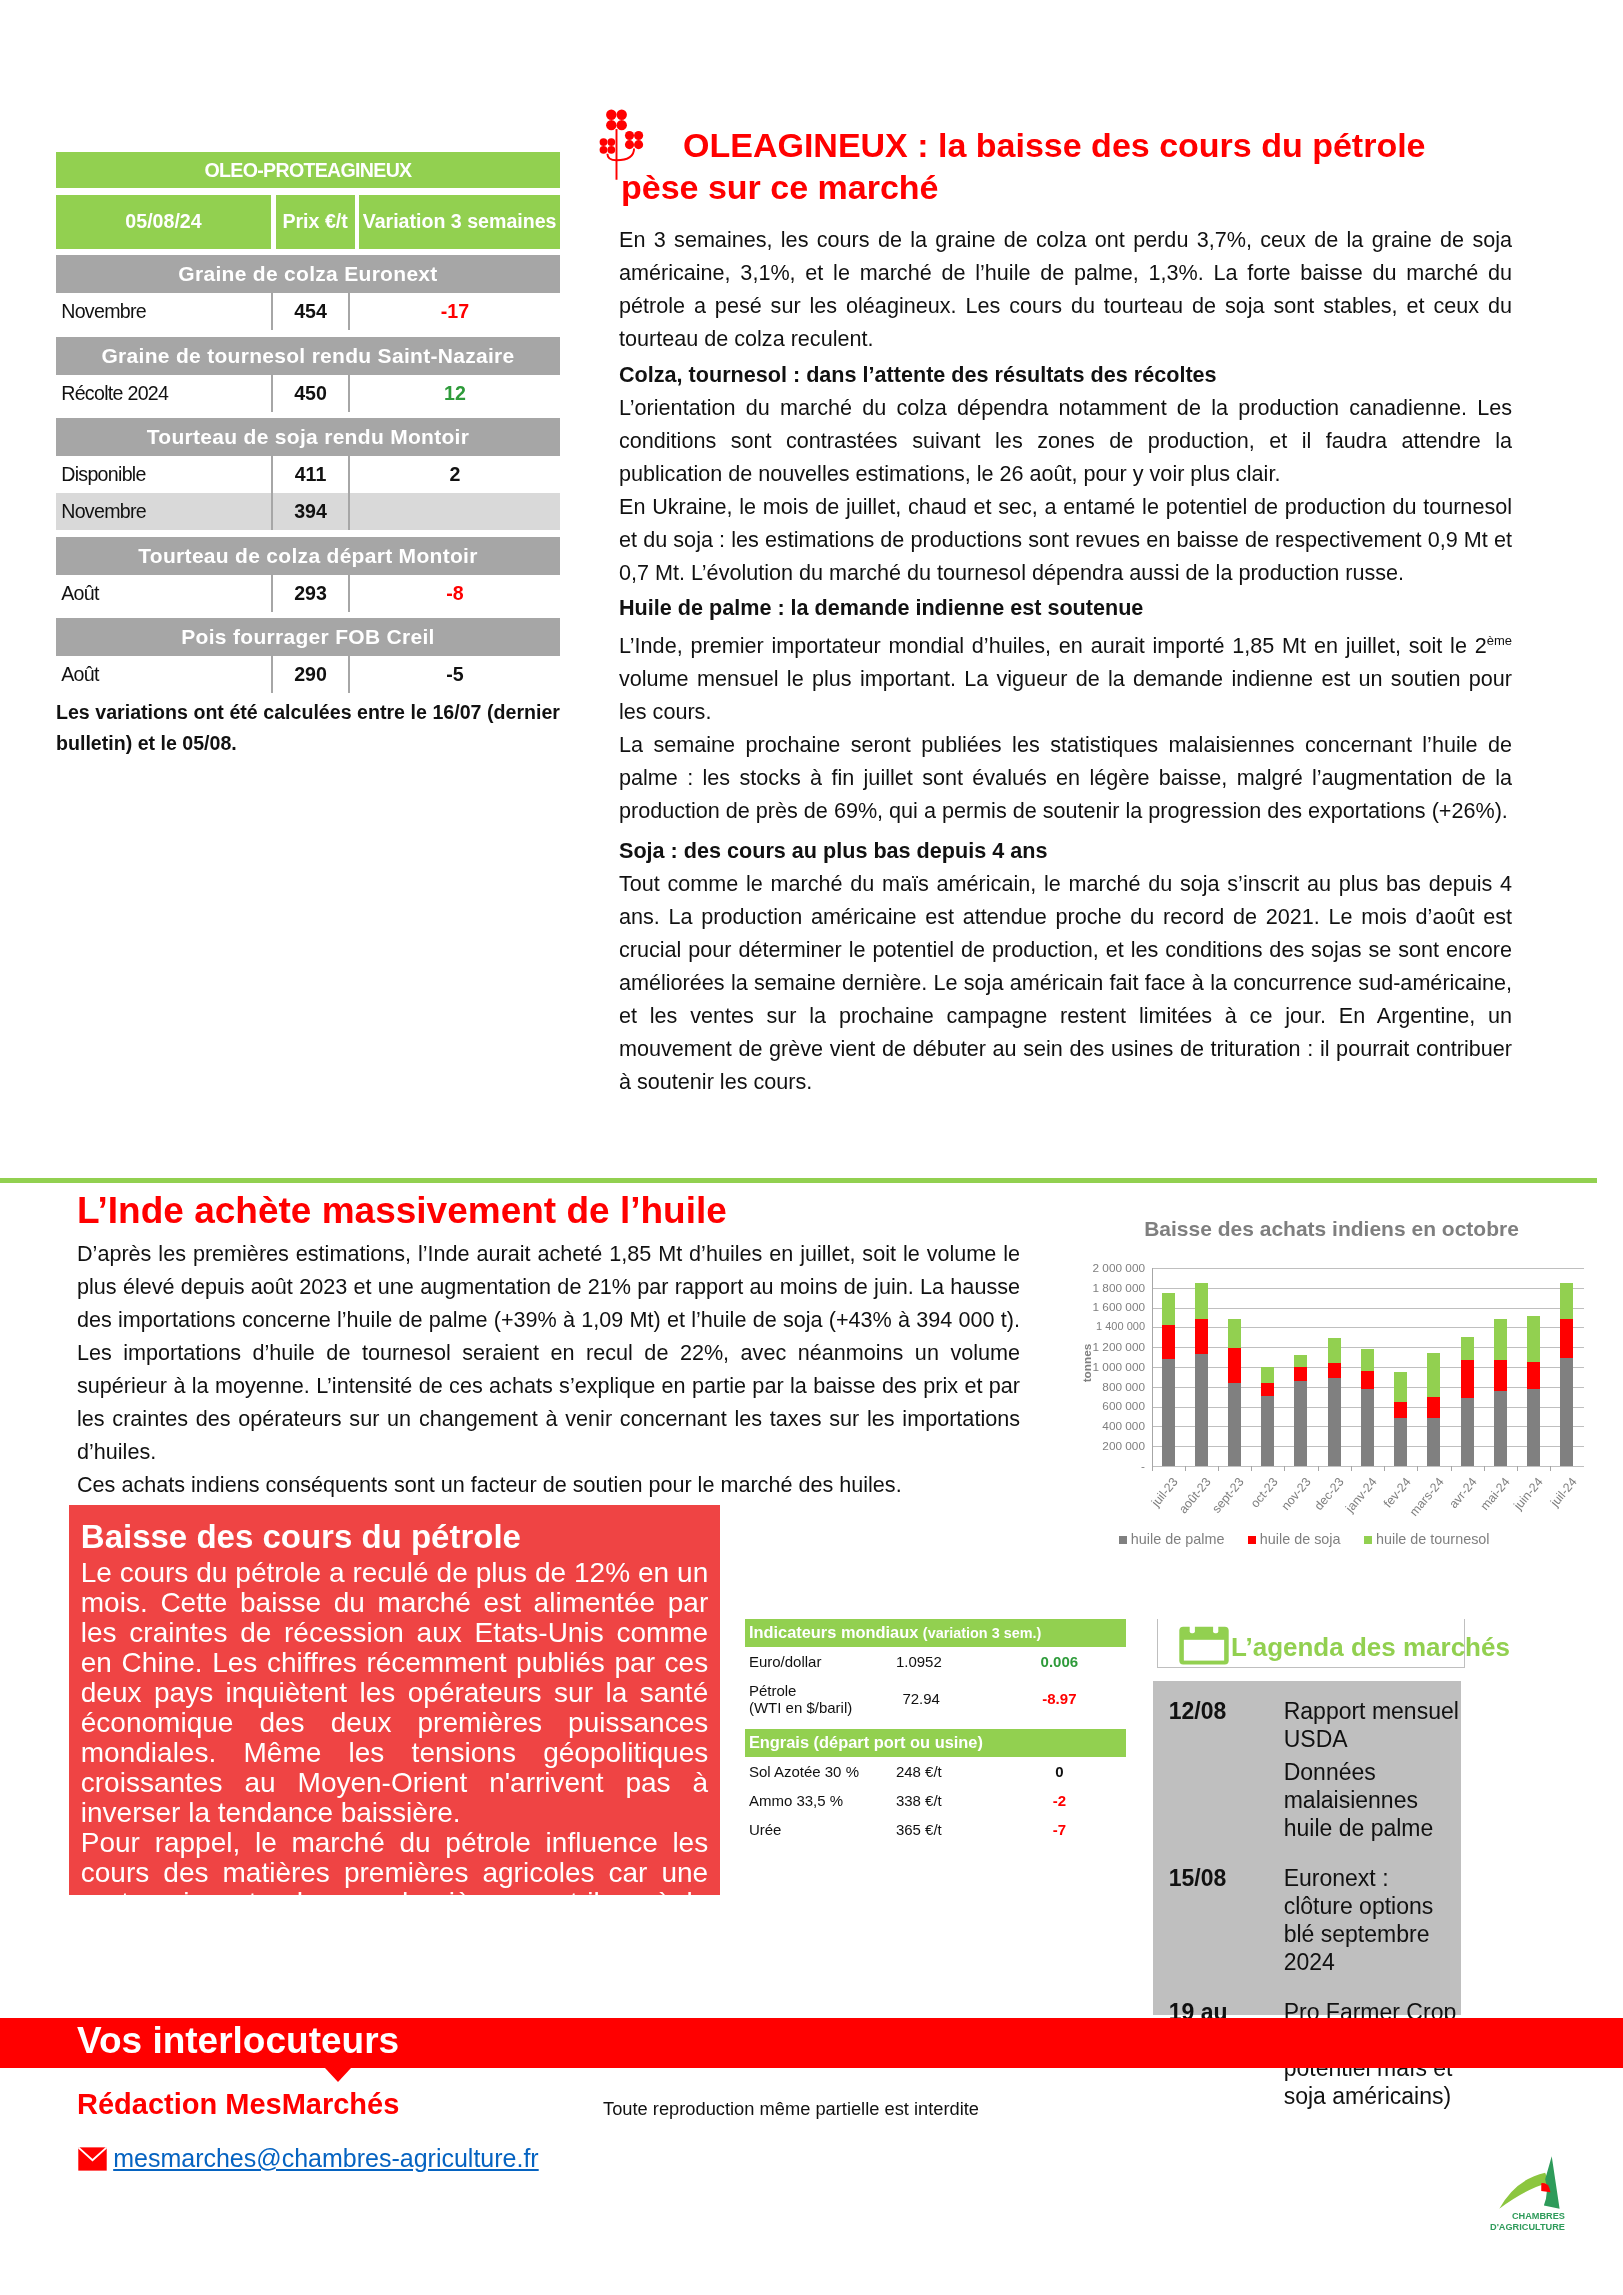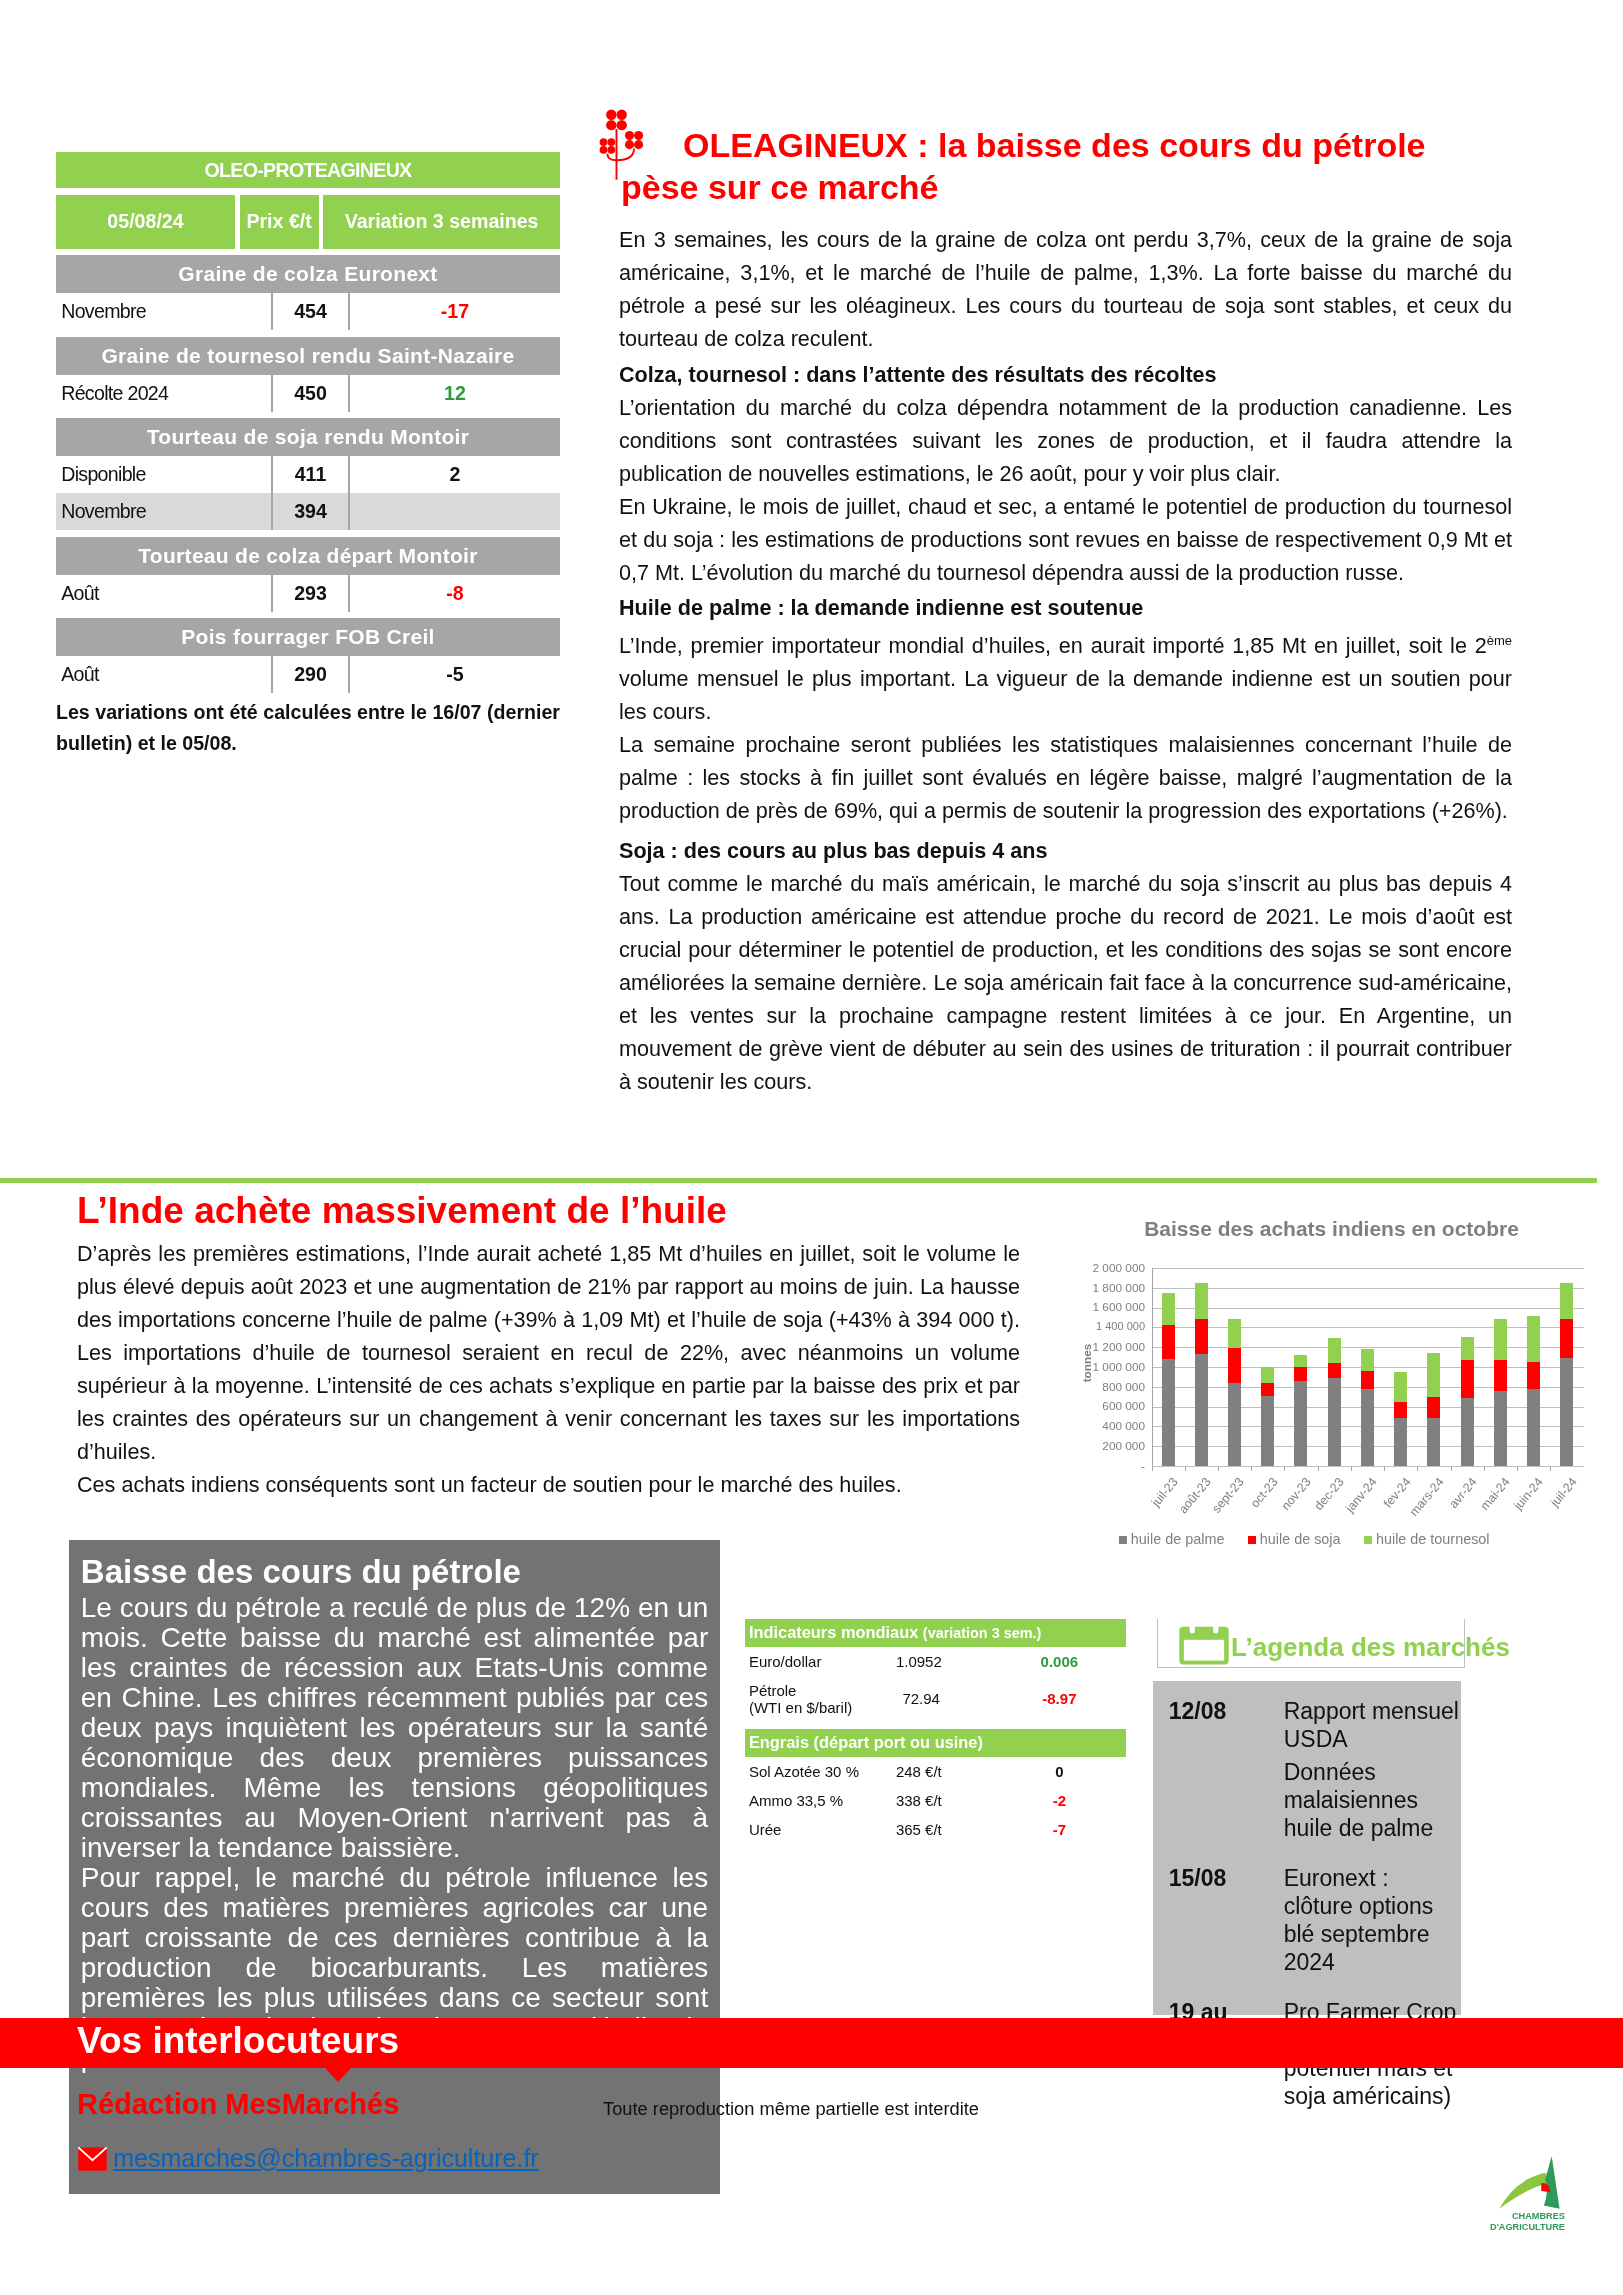--- a/index.html
+++ b/index.html
@@ -35,21 +35,21 @@
   #india-text { left: 77px; top: 1237px; width: 943px; font-size: 21.6px; line-height: 33px; text-align: justify; }
 
   
   #chart { left: 1073px; top: 1204px; width: 517px; height: 367px; }
   #chart-title { position: absolute; left: 0; width: 517px; top: 13px; text-align: center; color: #7f7f7f; font-weight: bold; font-size: 21px; }
   .gridline { position: absolute; left: 77px; width: 262px; height: 1.3px; background: #a6a6a6; }
   #chart-legend { position: absolute; top: 327px; left: 46px; font-size: 14.4px; color: #7f7f7f; display: flex; gap: 23.6px; }
   .lg-sw { display: inline-block; width: 7.9px; height: 7.9px; margin-right: 3.9px; }
 
   
-  #petrole-box { left: 69px; top: 1540px; width: 651px; height: 654px; background: #737373; color: #fff; padding: 13px 11.8px; }
+  #petrole-box { left: 69px; top: 1505px; width: 651px; height: 390px; background: #ef4444; color: #fff; padding: 13px 11.8px; }
   #petrole-box h2 { font-size: 33px; font-weight: bold; line-height: 37px; margin-bottom: 2.6px; }
   #petrole-box p { font-size: 28px; line-height: 30px; text-align: justify; }
 
   
   #indic { left: 745px; top: 1619px; width: 381px; font-size: 14.4px; }
   .ind-head { background: #92d050; color: #fff; font-weight: bold; font-size: 16.4px; height: 27.5px; line-height: 27.5px; padding-left: 3.9px; }
   .ind-head small { font-size: 14.4px; }
   .ind-row { display: flex; align-items: center; min-height: 29px; font-size: 15px; padding-left: 3.9px; }
   .ind-row .a { width: 147px; } .ind-row .b { width: 124px; } .ind-row .c { width: 79px; text-align: center; font-weight: bold; }
 
@@ -72,21 +72,21 @@
   #email-link { color: #0563c1; font-size: 25px; text-decoration: underline; }
   #logo { left: 1486px; top: 2153px; width: 79px; height: 98px; }
   #logo-text { position: absolute; left: 0; top: 58px; width: 79px; text-align: right; color: #2e9b5a; font-weight: bold; font-size: 9.2px; line-height: 11px; }
 </style>
 </head>
 <body>
 
 <div id="price-table" class="abs">
   <div class="pt-title">OLEO-PROTEAGINEUX</div>
   <div class="pt-head">
-    <div style="width:179px">05/08/24</div>
+    <div style="width:215px">05/08/24</div>
     <div style="width:79px">Prix €/t</div>
     <div style="flex:1">Variation 3 semaines</div>
   </div>
   <div id="pt-body">
       <div class="pt-section">Graine de colza Euronext</div>
       <div class="pt-row">
         <div class="c1">Novembre</div>
         <div class="c2">454</div>
         <div class="c3 neg">-17</div>
       </div>

